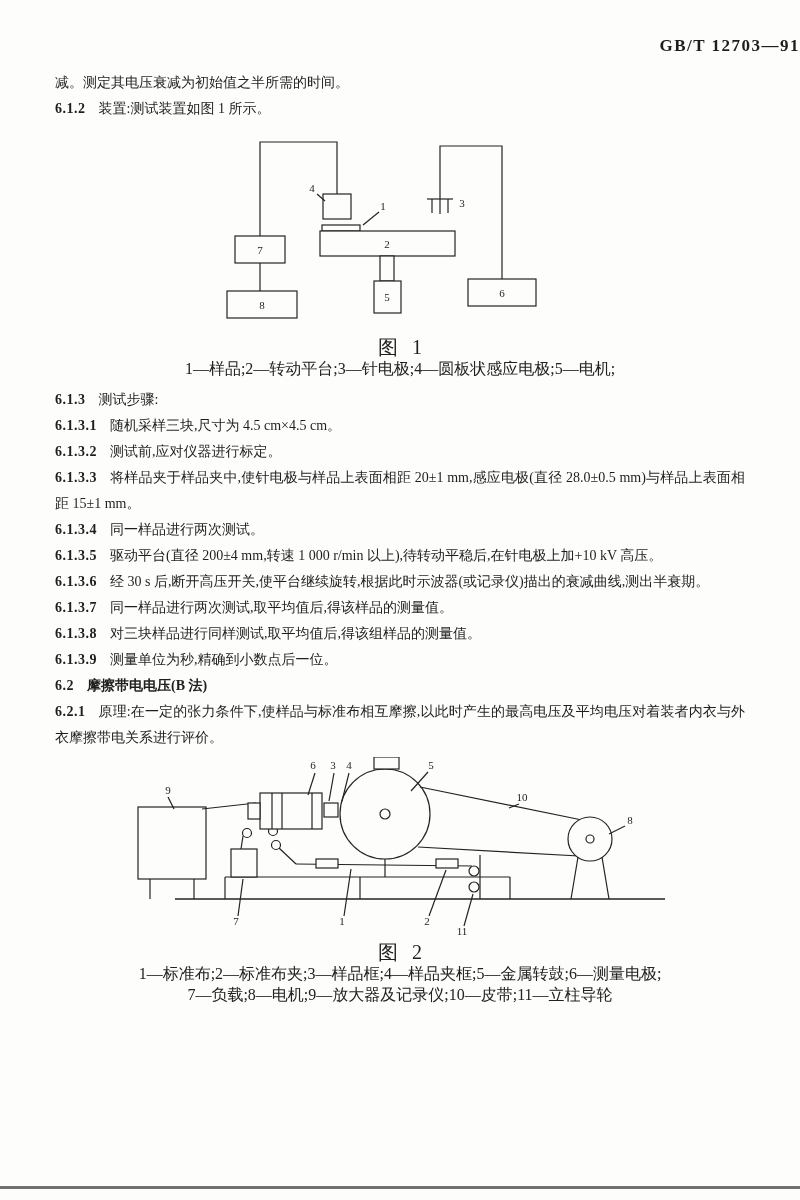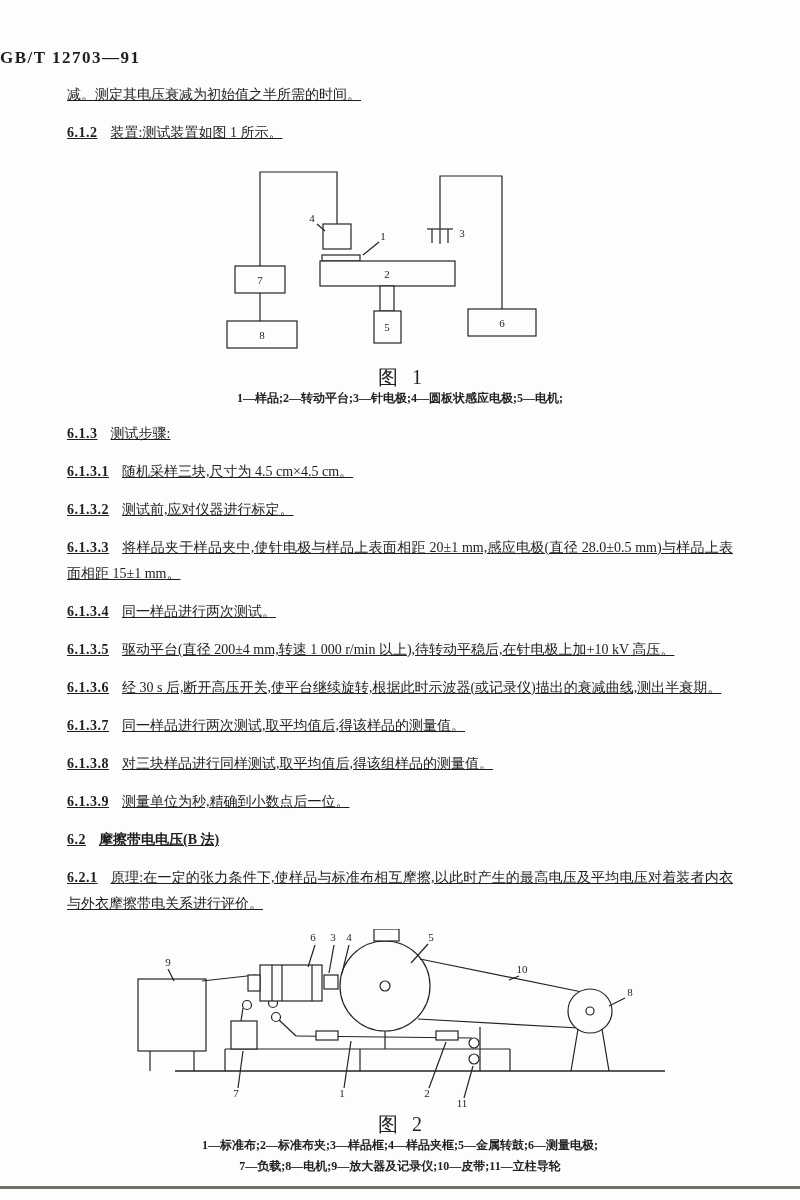--- a/index.html
+++ b/index.html
@@ -10,54 +10,53 @@
     font-family: "Liberation Serif", serif;
   }
   .page {
     position: relative;
     width: 800px; height: 1200px;
     background: #fdfdfb;
     color: #1e1e1e;
     overflow: hidden;
   }
   .doc-header {
-    padding-top: 48px;
-    text-align: left;
+    padding-top: 36px;
+    text-align: right;
     font-size: 17px;
     font-weight: 700;
     letter-spacing: 1.5px;
   }
   .content {
     width: 690px;
     margin: 14px auto 0 auto;
     font-size: 14px;
     line-height: 26px;
   }
-  p.clause { margin: 12px; text-align: justify; text-decoration: underline; }
+  p.clause { margin: 0; text-align: justify; }
   p.clause .num {
     font-weight: 700;
     letter-spacing: 0.5px;
     margin-right: 13px;
   }
   p.clause .num:empty { margin-right: 0; }
   p.clause.heading { font-weight: 700; }
   .figure { text-align: center; margin: 6px 0 8px 0; }
   .figure svg { display: block; margin: 0 auto; }
   .fig-caption {
     margin-top: 5px;
     font-size: 20px;
     line-height: 21px;
     word-spacing: 9px;
     font-weight: 400;
   }
   .fig-legend {
-    font-size: 12px;
+    font-size: 16px;
     line-height: 21px;
     color: #222;
-    font-weight: bold;
   }
   svg .stroke { stroke: #232323; fill: none; stroke-width: 1.2; }
   svg .stroke-thick { stroke: #232323; fill: none; stroke-width: 1.6; }
   svg .boxfill { fill: #fdfdfb; stroke: #232323; stroke-width: 1.2; }
   svg text { font-family: "Liberation Serif", serif; font-size: 11px; fill: #1e1e1e; stroke: none; }
   .scan-edge {
     position: absolute;
     left: 0; right: 0; top: 1186px; height: 3px;
     background: #5a5852;
     opacity: 0.85;

